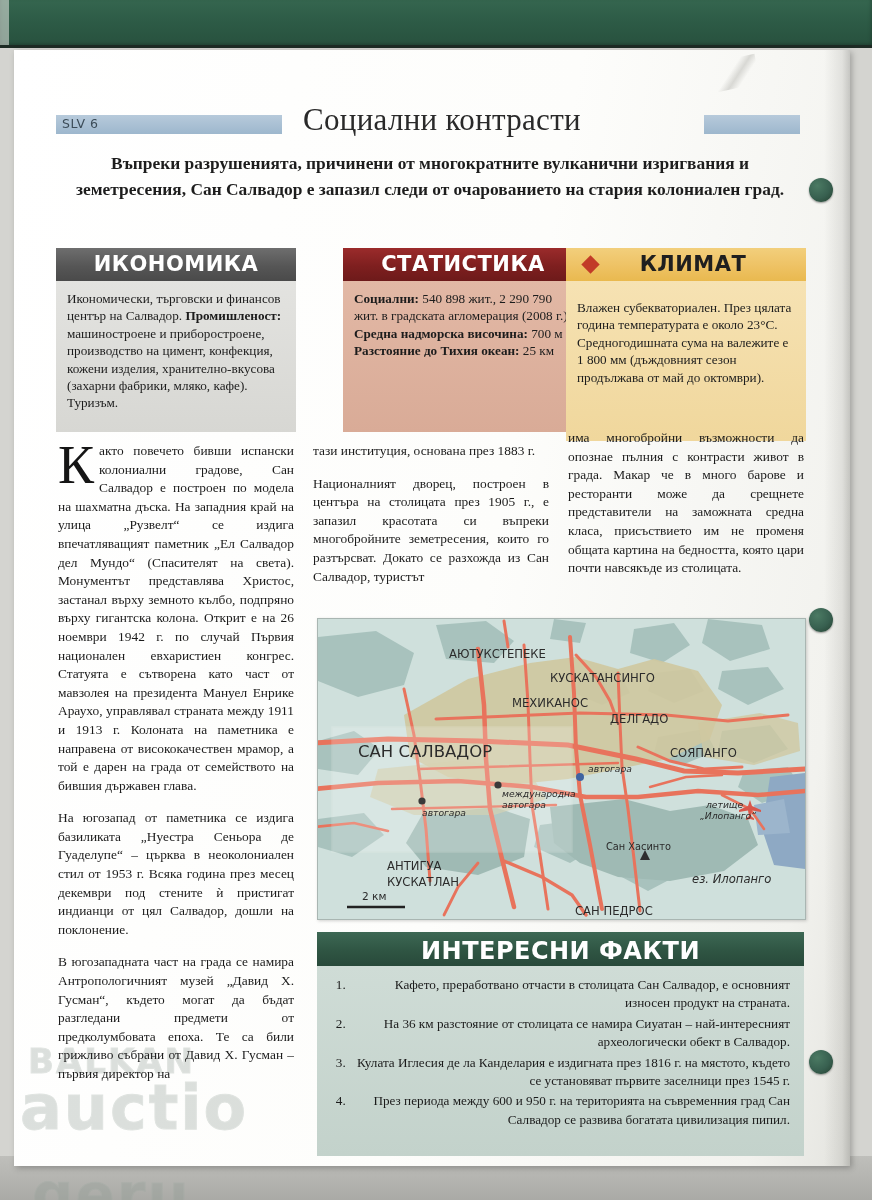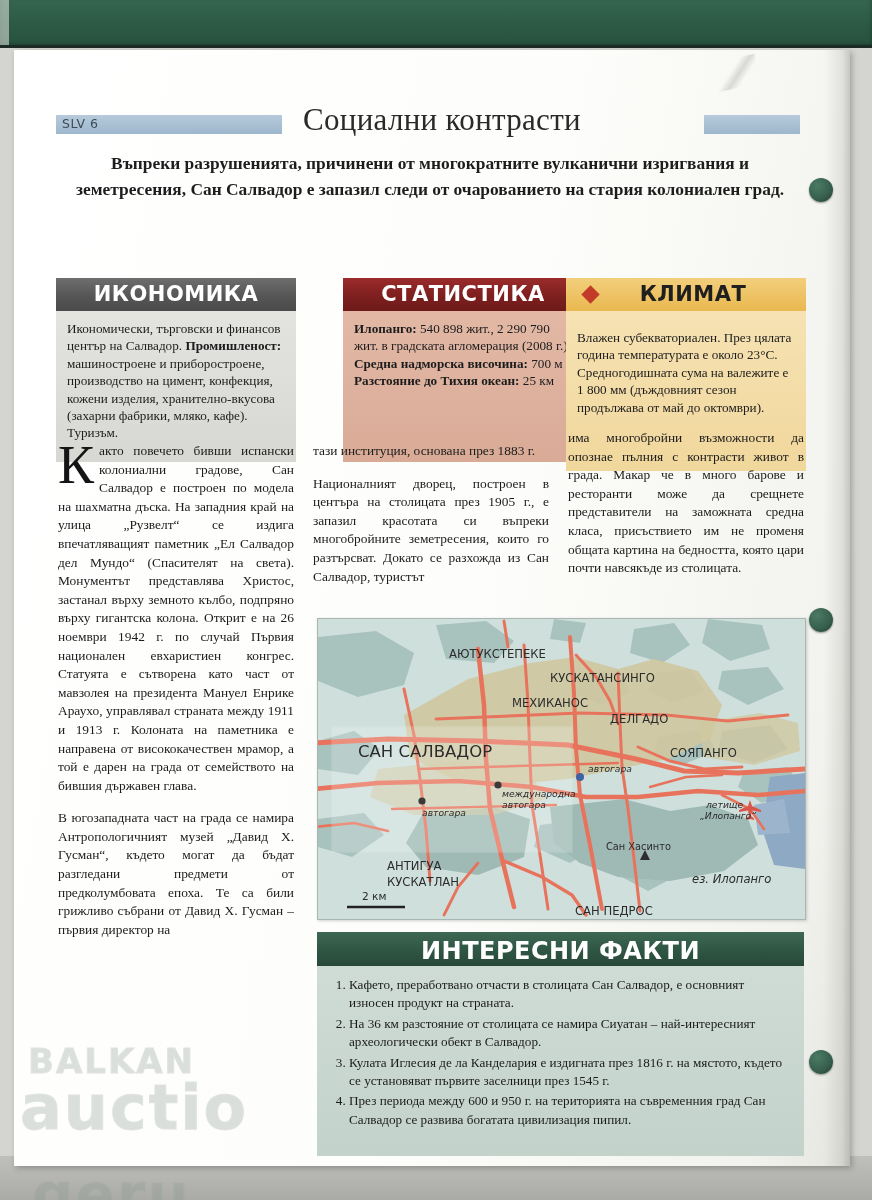--- a/index.html
+++ b/index.html
@@ -61,21 +61,21 @@
     font-size:12.5px;color:#3c4c58;letter-spacing:.5px;}
   #hdr-title{position:absolute;left:196px;top:-6px;width:380px;text-align:center;
     font-size:31px;color:#2a2a2a;font-weight:400;letter-spacing:.3px;}
   #hdr-bar-r{position:absolute;right:0;top:7px;width:96px;height:19px;
     background:linear-gradient(180deg,#b7cadb 0%,#9db7cd 100%);}
 
   #lead{position:absolute;left:60px;top:100px;width:712px;text-align:center;
     font-weight:700;font-size:17.4px;line-height:26px;color:#1d1d1d;}
 
   
-  .card{position:absolute;top:198px;width:240px;margin-top:30px;}
+  .card{position:absolute;top:198px;width:240px;}
   .card-hd{height:33px;position:relative;}
   .card-hd span{position:absolute;left:0;right:0;top:4px;text-align:center;
     font-family:"DejaVu Sans",sans-serif;font-weight:700;font-size:21px;letter-spacing:.5px;}
   .card-bd{padding:9px 10px 10px 11px;font-size:13.2px;line-height:17.4px;color:#1c1c1c;}
   .card-bd b{font-weight:700;}
 
   #card-eco{left:42px;}
   #card-eco .card-hd{background:linear-gradient(180deg,#6e6e6e 0%,#565656 55%,#4a4a4a 100%);}
   #card-eco .card-hd span{color:#fff;}
   #card-eco .card-bd{background:linear-gradient(180deg,#e3e3e0 0%,#d7d7d3 100%);min-height:132px;}
@@ -110,21 +110,21 @@
   #map svg{display:block;}
   .mlabel{font-family:"DejaVu Sans",sans-serif;fill:#2b2b2b;}
 
   
   #facts{position:absolute;left:303px;top:882px;width:487px;}
   #facts-hd{height:34px;background:linear-gradient(180deg,#3d6854 0%,#2f5543 55%,#28493a 100%);
     position:relative;}
   #facts-hd span{position:absolute;left:0;right:0;top:5px;text-align:center;color:#fff;
     font-family:"DejaVu Sans",sans-serif;font-weight:700;font-size:24px;letter-spacing:.5px;}
   #facts-bd{background:linear-gradient(180deg,#cfdcd6 0%,#c3d2cb 100%);padding:10px 14px 16px 10px;
-    min-height:164px;}
+    min-height:164px;text-align:right;}
   #facts-bd ol{margin:0;padding:0 0 0 22px;}
   #facts-bd li{font-size:13.2px;line-height:18.4px;color:#1b1b1b;margin-bottom:2px;}
 </style>
 </head>
 <body>
 
 <div id="scan-bg"></div>
 <div id="binder-top">
   <div id="binder-left"></div>
 </div>
@@ -162,36 +162,37 @@
       <div class="card-bd">
         <span>Икономически, търговски и финансов център на Салвадор. </span><b>Промишленост:</b><span> машиностроене и приборостроене, производство на цимент, конфекция, кожени изделия, хранително-вкусова (захарни фабрики, мляко, кафе). Туризъм.</span>
       </div>
     </div>
 
     <div class="card" id="card-sta">
       <div class="card-hd">
         <span>СТАТИСТИКА</span>
       </div>
       <div class="card-bd">
-        <div><b>Илопанго:</b><span> 540 898 жит., 2 290 790 жит. в градската агломерация (2008 г.)</span></div>
+        <div><b>Социални:</b><span> 540 898 жит., 2 290 790 жит. в градската агломерация (2008 г.)</span></div>
         <div><b>Средна надморска височина:</b><span> 700 м</span></div>
         <div><b>Разстояние до Тихия океан:</b><span> 25 км</span></div>
       </div>
     </div>
 
     <div class="card" id="card-cli">
       <div class="card-hd">
         <div class="diamond"></div>
         <span>КЛИМАТ</span>
       </div>
       <div class="card-bd">Влажен субекваториален. През цялата година температурата е около 23°C. Средногодишната сума на валежите е 1 800 мм (дъждовният сезон продължава от май до октомври).</div>
     </div>
 
     <div class="col" id="col1">
       <p class="dropcap">Както повечето бивши испански колониални градове, Сан Салвадор е построен по модела на шахматна дъска. На западния край на улица „Рузвелт“ се издига впечатляващият паметник „Ел Салвадор дел Мундо“ (Спасителят на света). Монументът представлява Христос, застанал върху земното кълбо, подпряно върху гигантска колона. Открит е на 26 ноември 1942 г. по случай Първия национален евхаристиен конгрес. Статуята е сътворена като част от мавзолея на президента Мануел Енрике Араухо, управлявал страната между 1911 и 1913 г. Колоната на паметника е направена от висококачествен мрамор, а той е дарен на града от семейството на бившия държавен глава.</p>
+      <p>На югозапад от паметника се издига базиликата „Нуестра Сеньора де Гуаделупе“ – църква в неоколониален стил от 1953 г. Всяка година през месец декември под стените ѝ пристигат индианци от цял Салвадор, дошли на поклонение.</p>
       <p>В югозападната част на града се намира Антропологичният музей „Давид Х. Гусман“, където могат да бъдат разгледани предмети от предколумбовата епоха. Те са били грижливо събрани от Давид Х. Гусман – първия директор на</p>
     </div>
 
     <div class="col" id="col2">
       <p>тази институция, основана през 1883 г.</p>
       <p>Националният дворец, построен в центъра на столицата през 1905 г., е запазил красотата си въпреки многобройните земетресения, които го разтърсват. Докато се разхожда из Сан Салвадор, туристът</p>
     </div>
 
     <div class="col" id="col3">
       <p>има многобройни възможности да опознае пълния с контрасти живот в града. Макар че в много барове и ресторанти може да срещнете представители на заможната средна класа, присъствието им не променя общата картина на бедността, която цари почти навсякъде из столицата.</p>

